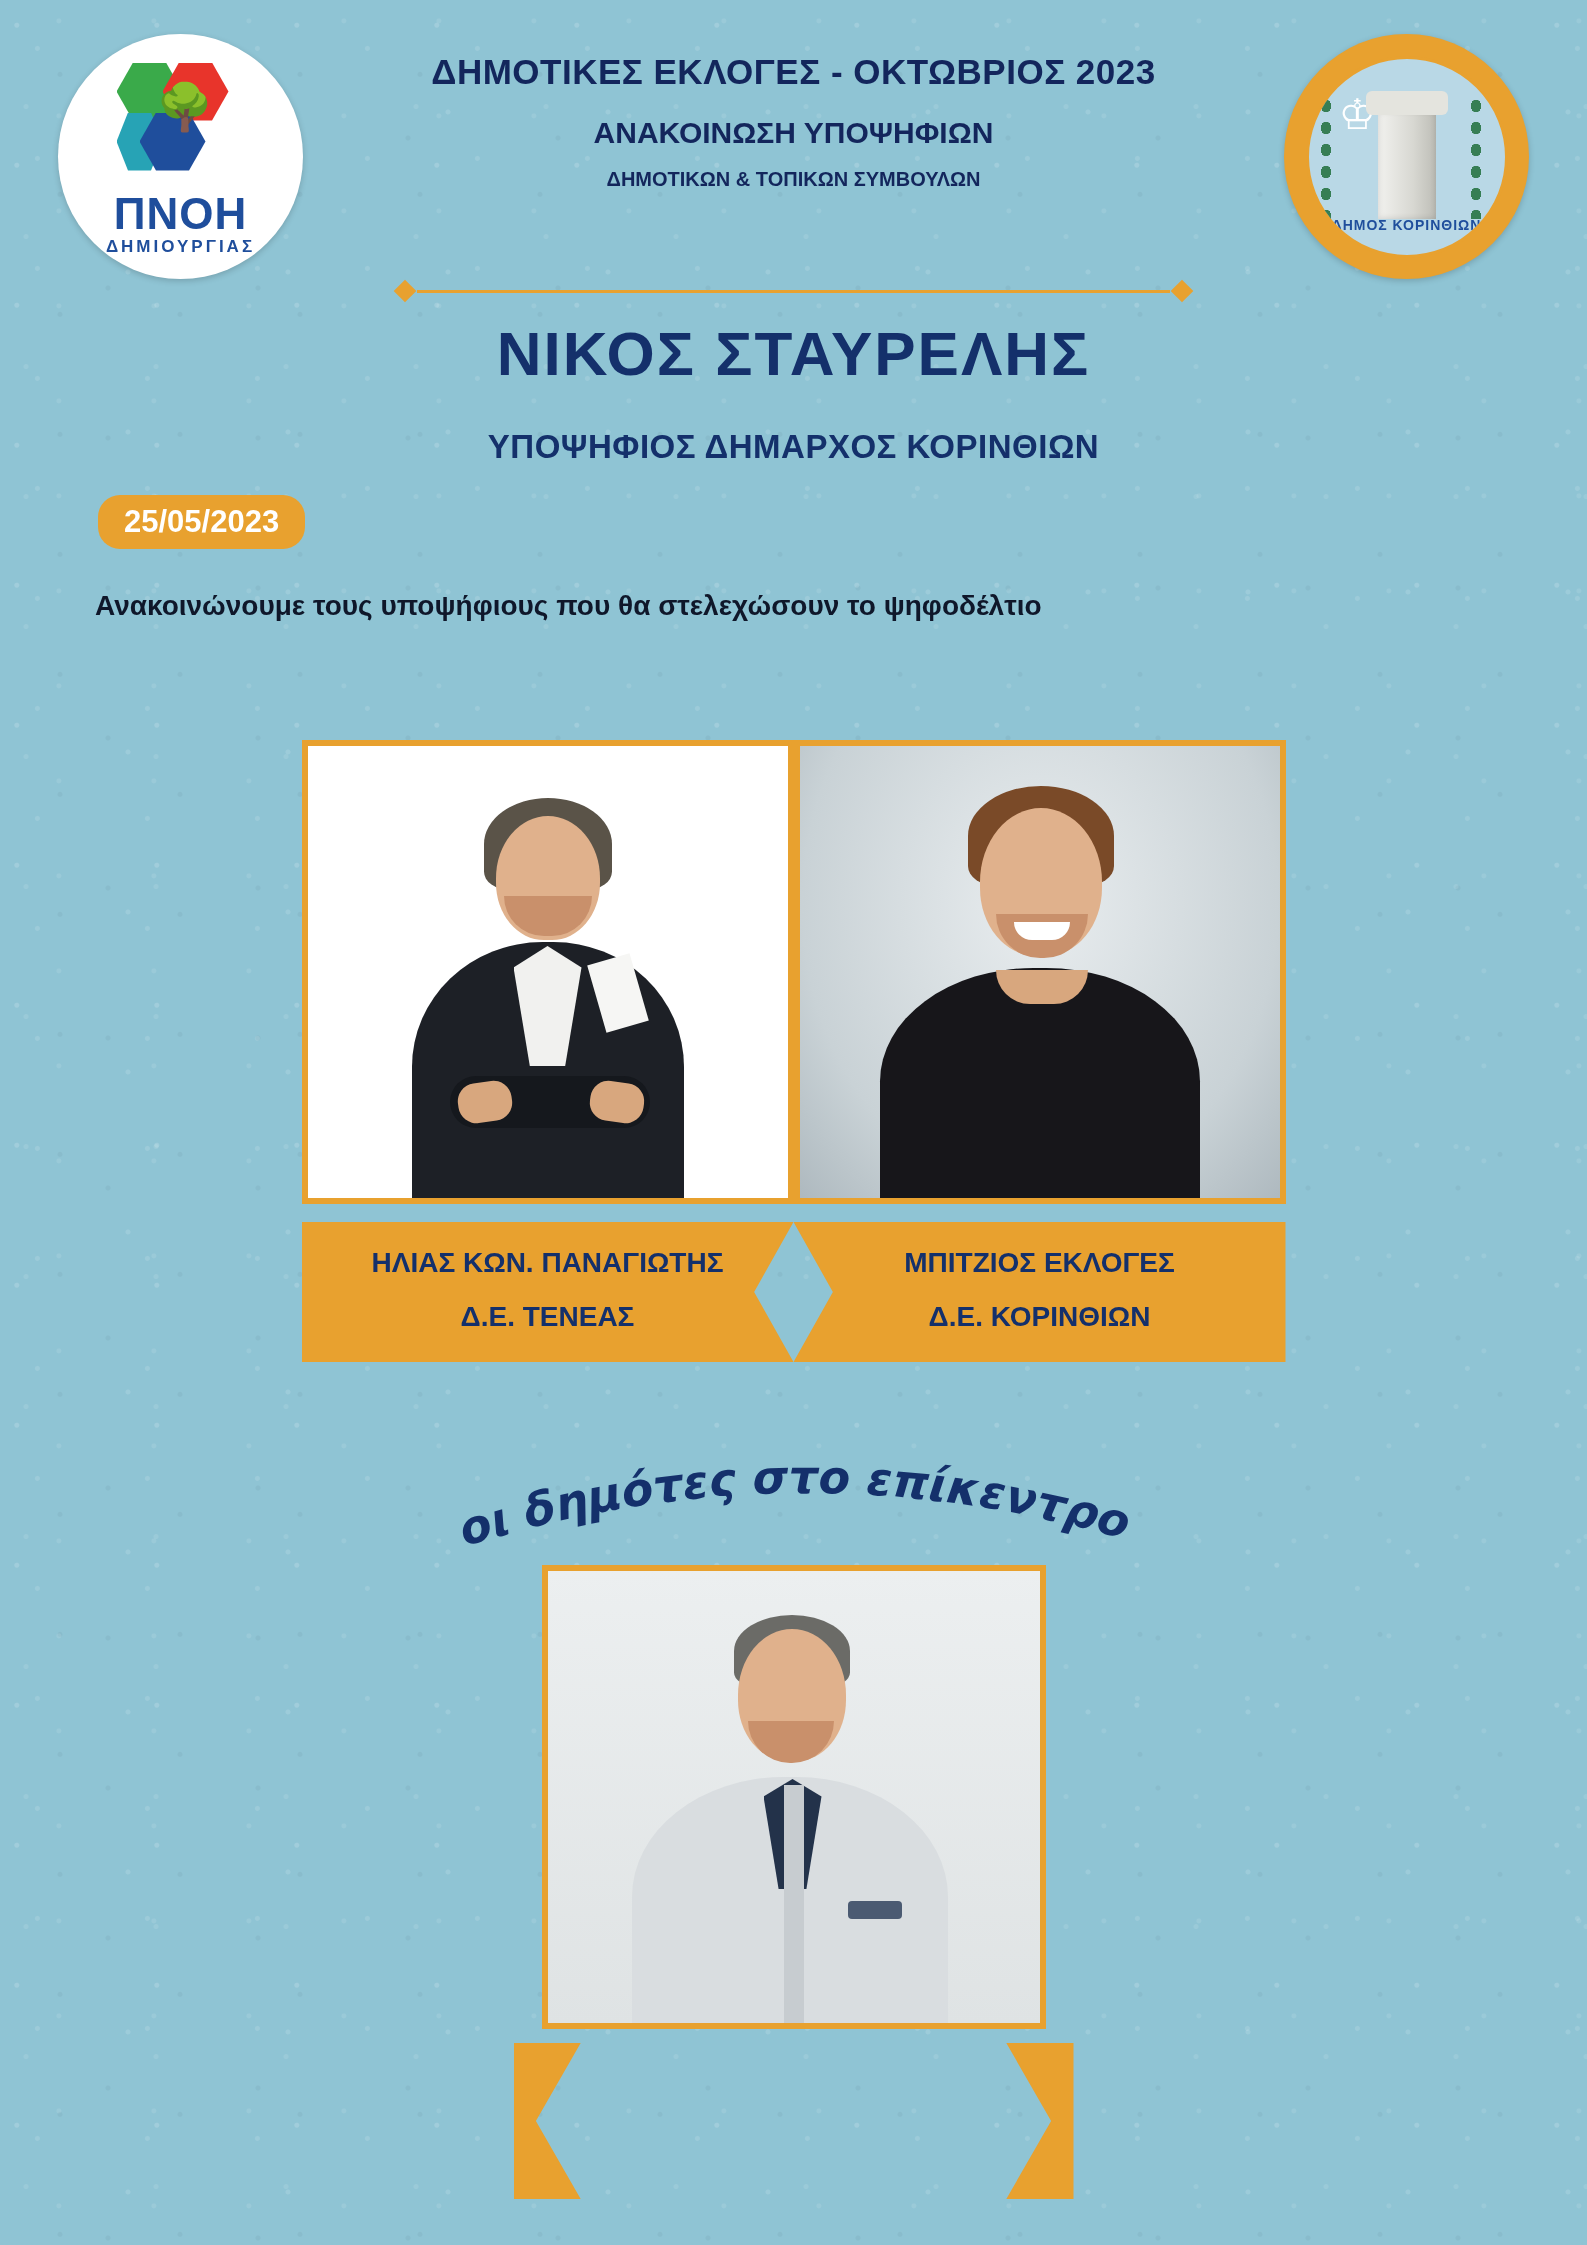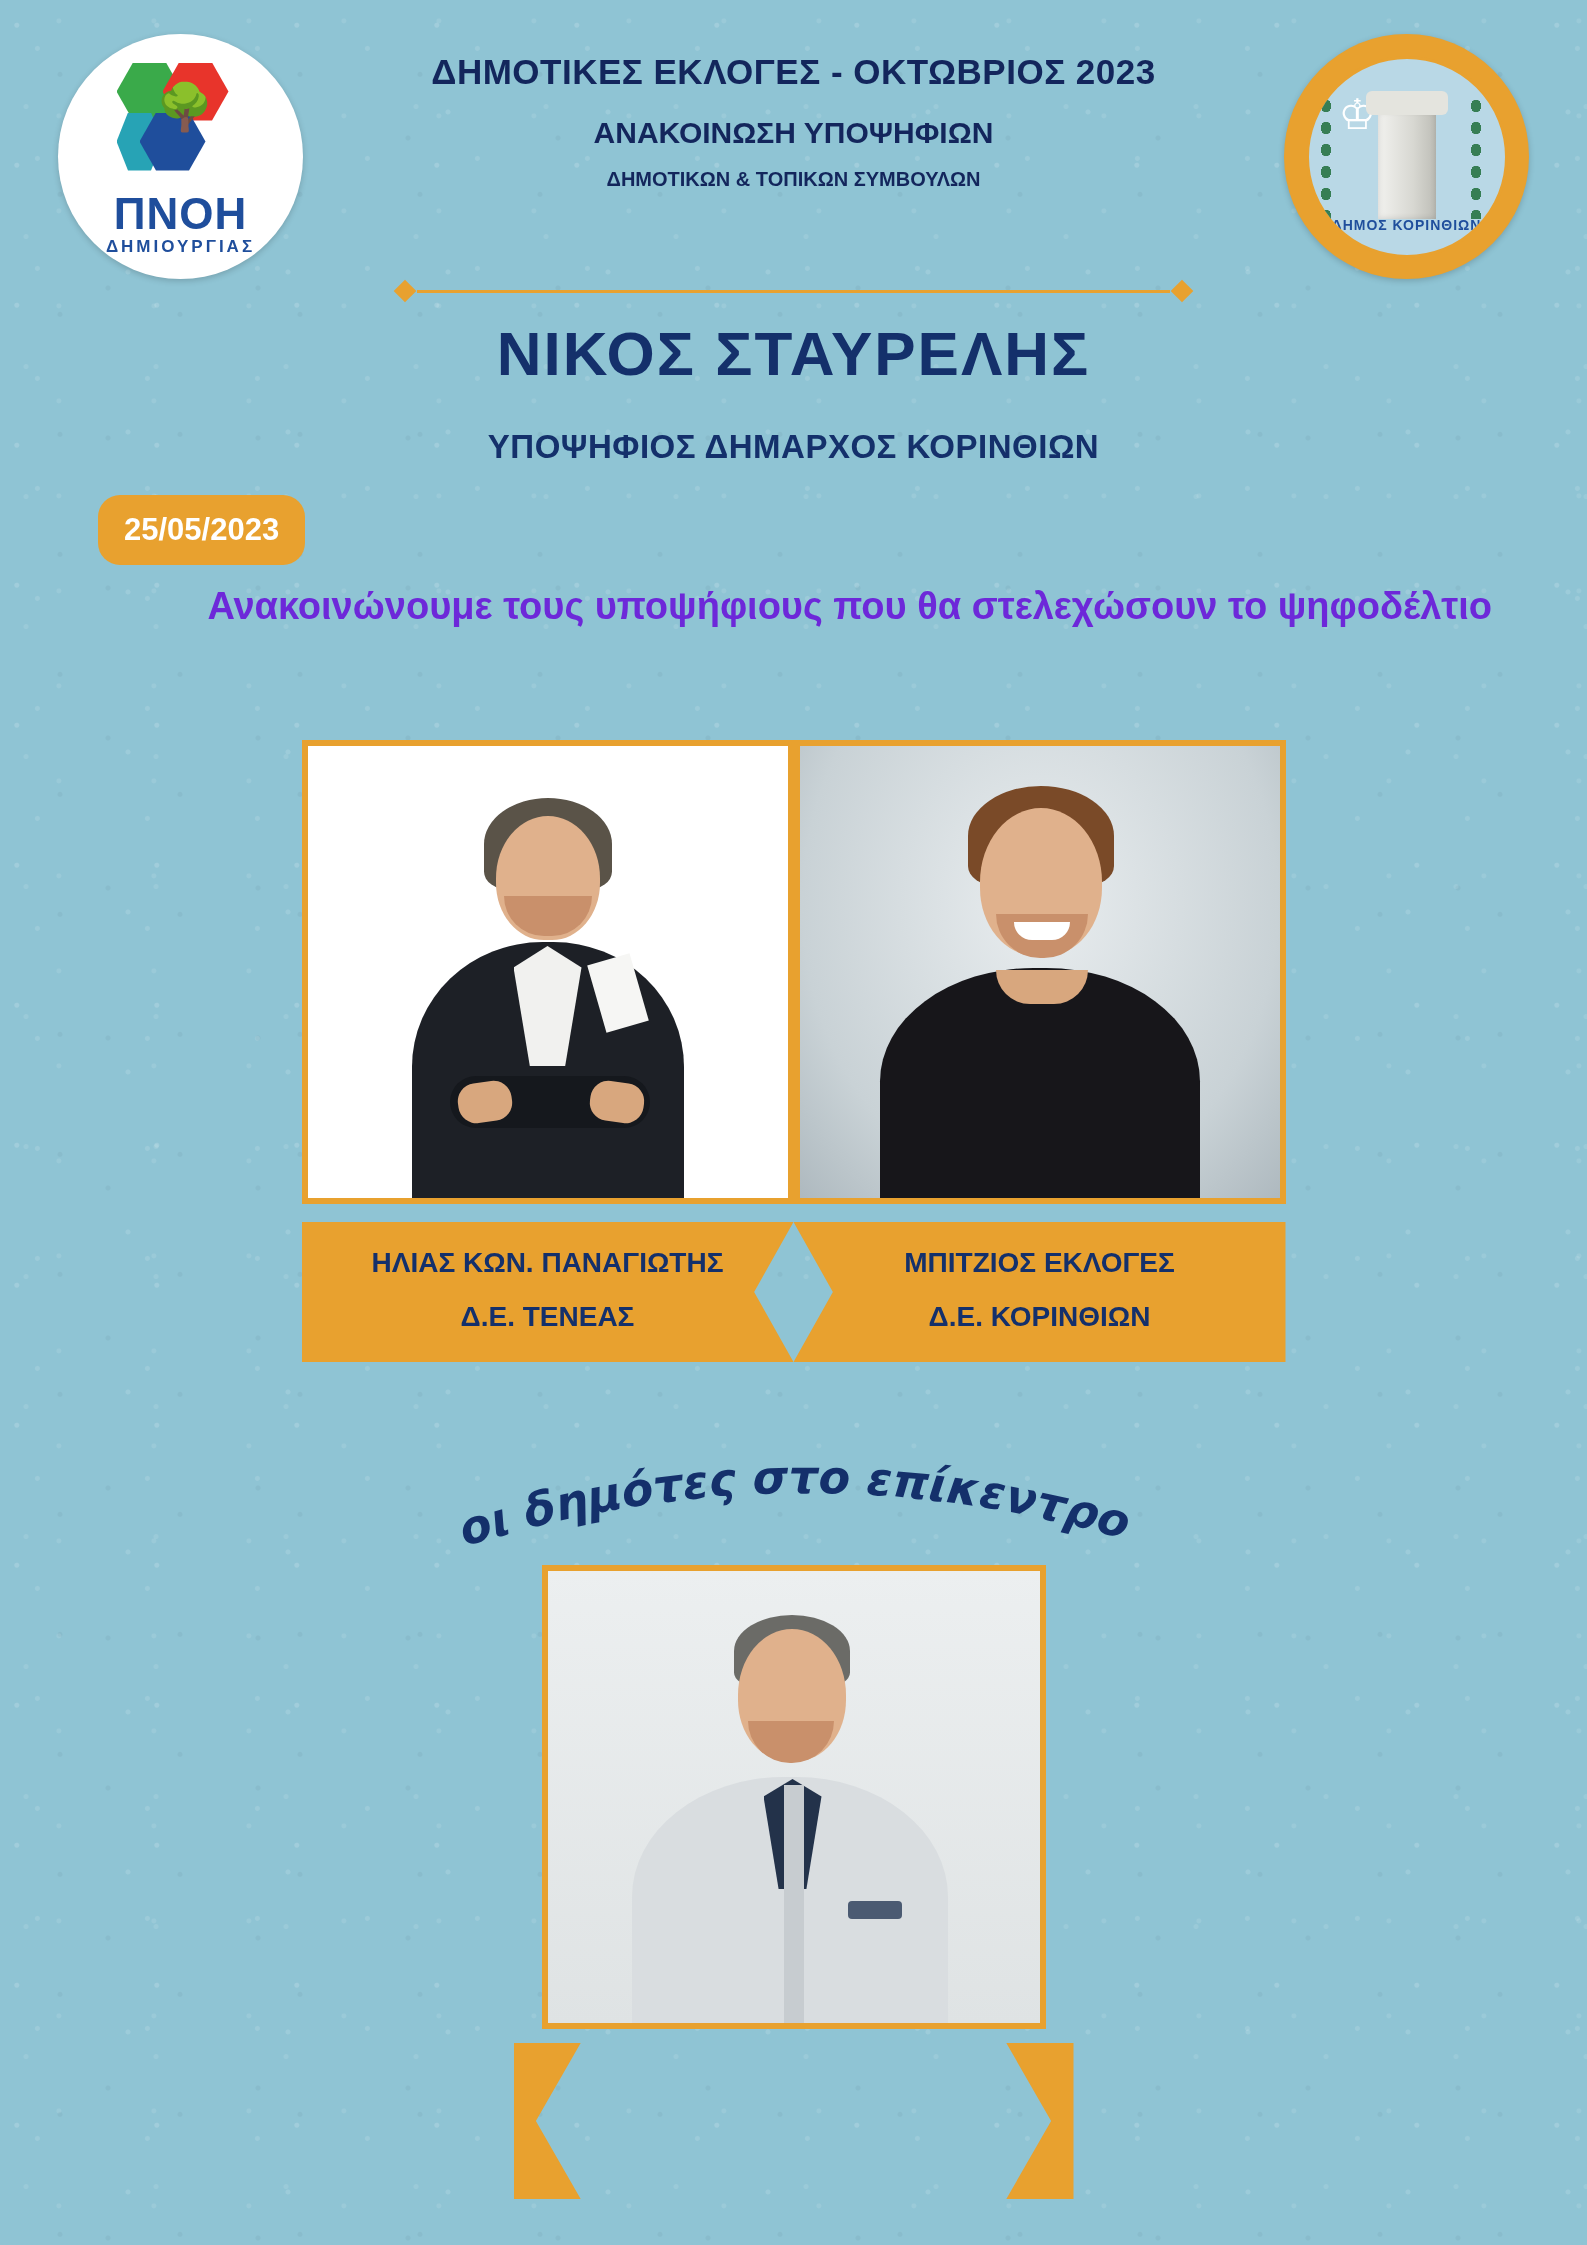--- a/index.html
+++ b/index.html
@@ -244,32 +244,32 @@
   }
 
   .date-badge {
     position: absolute;
     top: 495px;
     left: 98px;
     background: #e8a12f;
     color: #ffffff;
     font-size: 31px;
     font-weight: bold;
-    padding: 17px 26px;
+    padding: 9px 26px;
     border-radius: 22px;
   }
 
   .intro {
     position: absolute;
     top: 580px;
     left: 95px;
     right: 95px;
-    text-align: right;
-    color: #6d28d9;
-    font-size: 38px;
+    text-align: left;
+    color: #0f172a;
+    font-size: 28px;
     font-weight: bold;
     line-height: 52px;
   }
 
   
   .cards-row {
     position: absolute;
     top: 740px;
     left: 0;
     right: 0;

